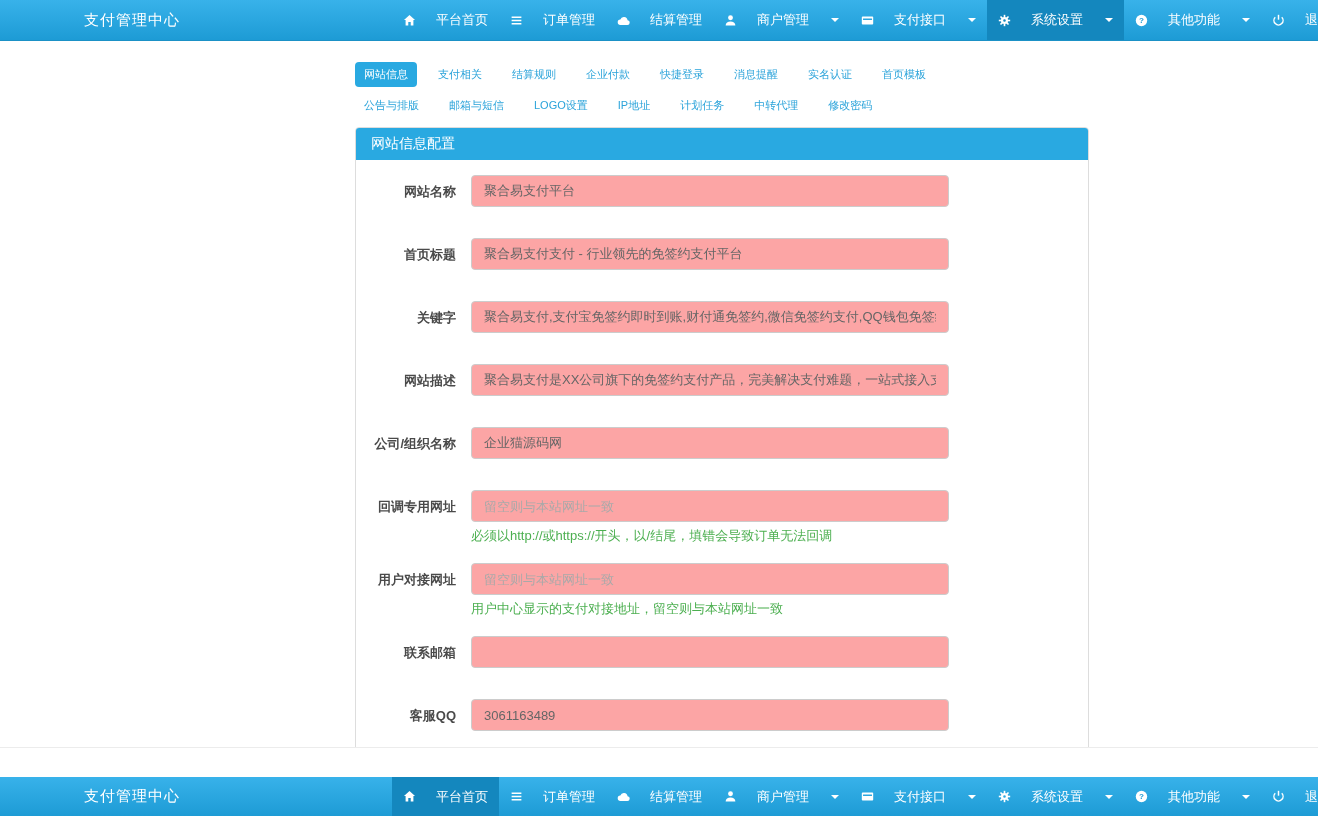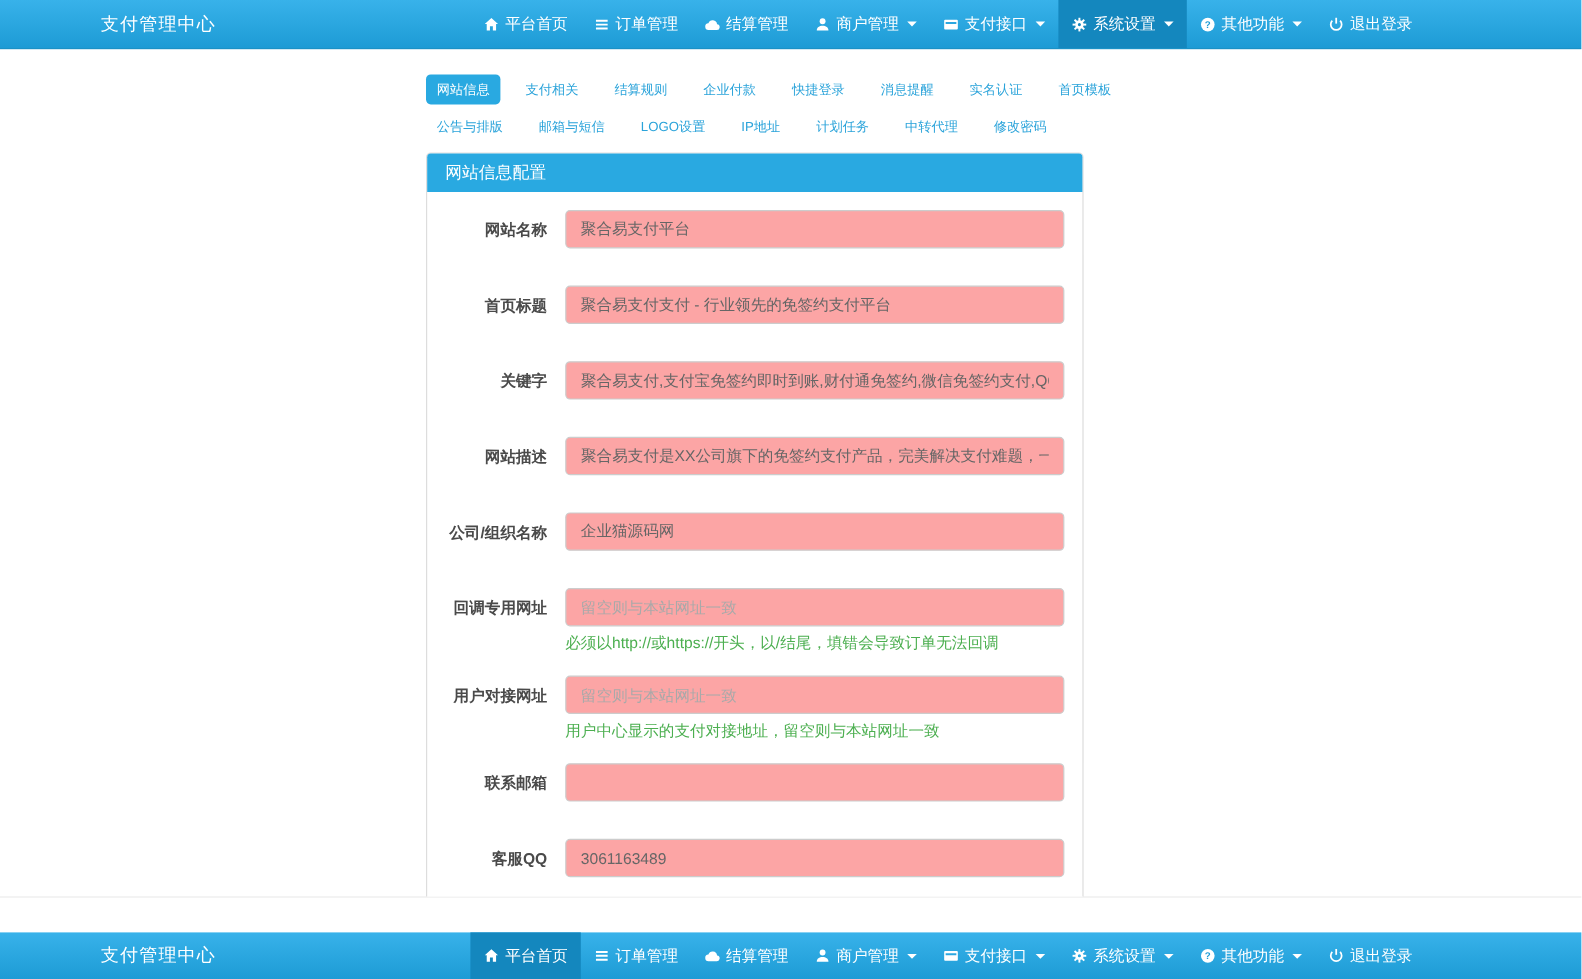--- a/index.html
+++ b/index.html
@@ -24,21 +24,21 @@
     border-bottom:1px solid #1b91c6;
   }
   .brand{
     margin-left:84px;display:flex;align-items:center;
     font-size:15px;letter-spacing:1px;white-space:nowrap;
   }
   ul.nav{
     list-style:none;margin:0 0 0 212px;padding:0;display:flex;align-items:stretch;
   }
   .nav-item{
-    display:flex;align-items:center;gap:5px;padding:0 11px;
+    display:flex;align-items:center;gap:20px;padding:0 11px;
     font-size:13px;cursor:pointer;white-space:nowrap;
   }
   .nav-item.active{background:var(--nav-active);}
   .nav-icon{display:inline-flex;width:13px;height:13px;}
   .nav-icon svg{width:13px;height:13px;display:block;}
   .caret{
     width:0;height:0;margin-left:2px;
     border-left:4px solid transparent;border-right:4px solid transparent;
     border-top:4px solid #fff;
   }
@@ -48,21 +48,21 @@
     padding:21px 0 0 355px;overflow:hidden;
   }
   .tabs{display:flex;gap:12px;margin-bottom:6px;align-items:center;}
   .tab{
     padding:5px 9px;font-size:11px;color:var(--tab-link);
     border-radius:4px;cursor:pointer;white-space:nowrap;
   }
   .tab.active{background:var(--accent);color:#fff;}
   
   .panel{
-    width:548px;margin-top:9px;border:1px solid #ddd;border-radius:4px;
+    width:734px;margin-top:9px;border:1px solid #ddd;border-radius:4px;
     background:#fff;
   }
   .panel-header{
     background:var(--accent);color:#fff;font-size:14px;
     padding:7px 15px;border-radius:3px 3px 0 0;
   }
   .panel-body{padding:15px;}
   .form-group{display:flex;margin-bottom:31px;}
   .form-group.has-help{margin-bottom:18px;}
   .form-group:last-child{margin-bottom:10px;}

